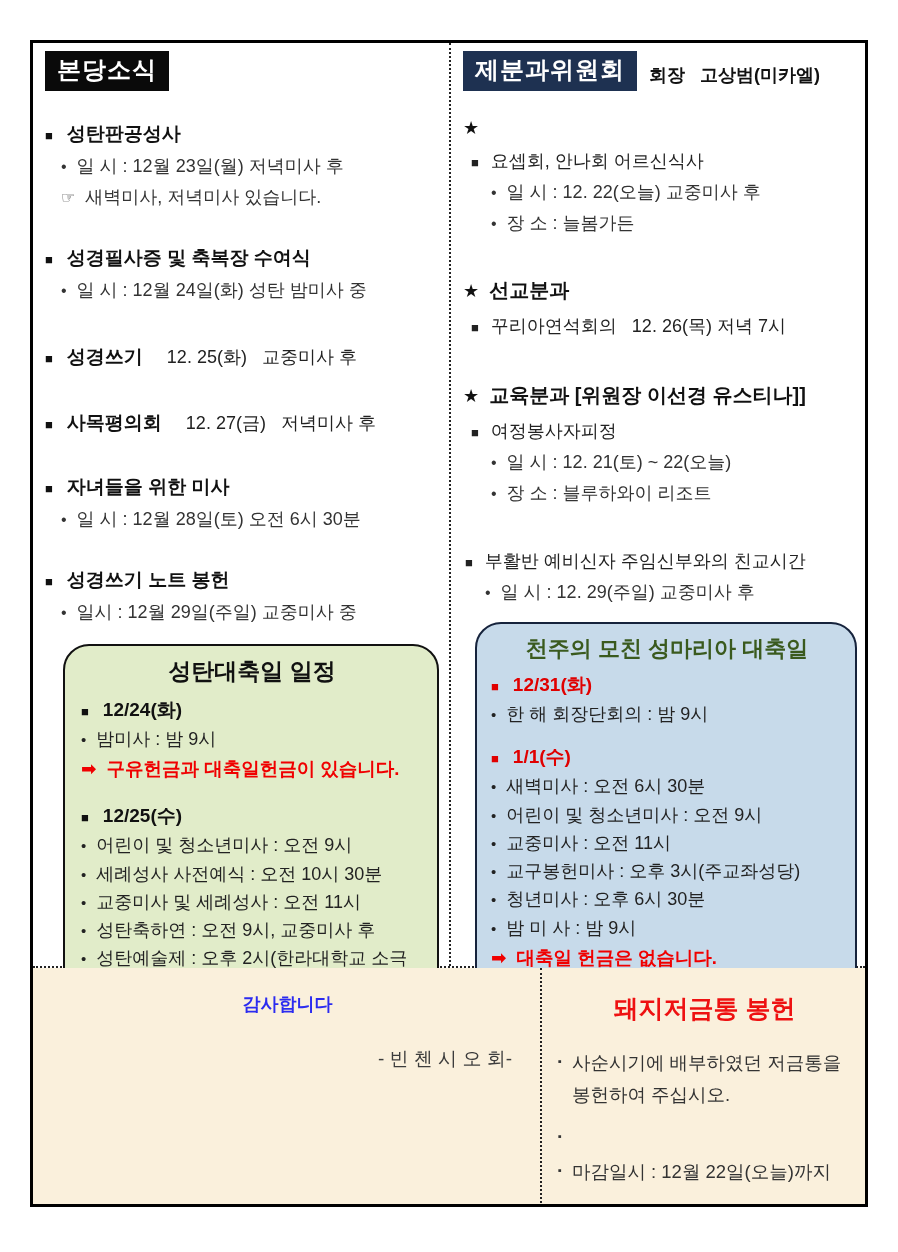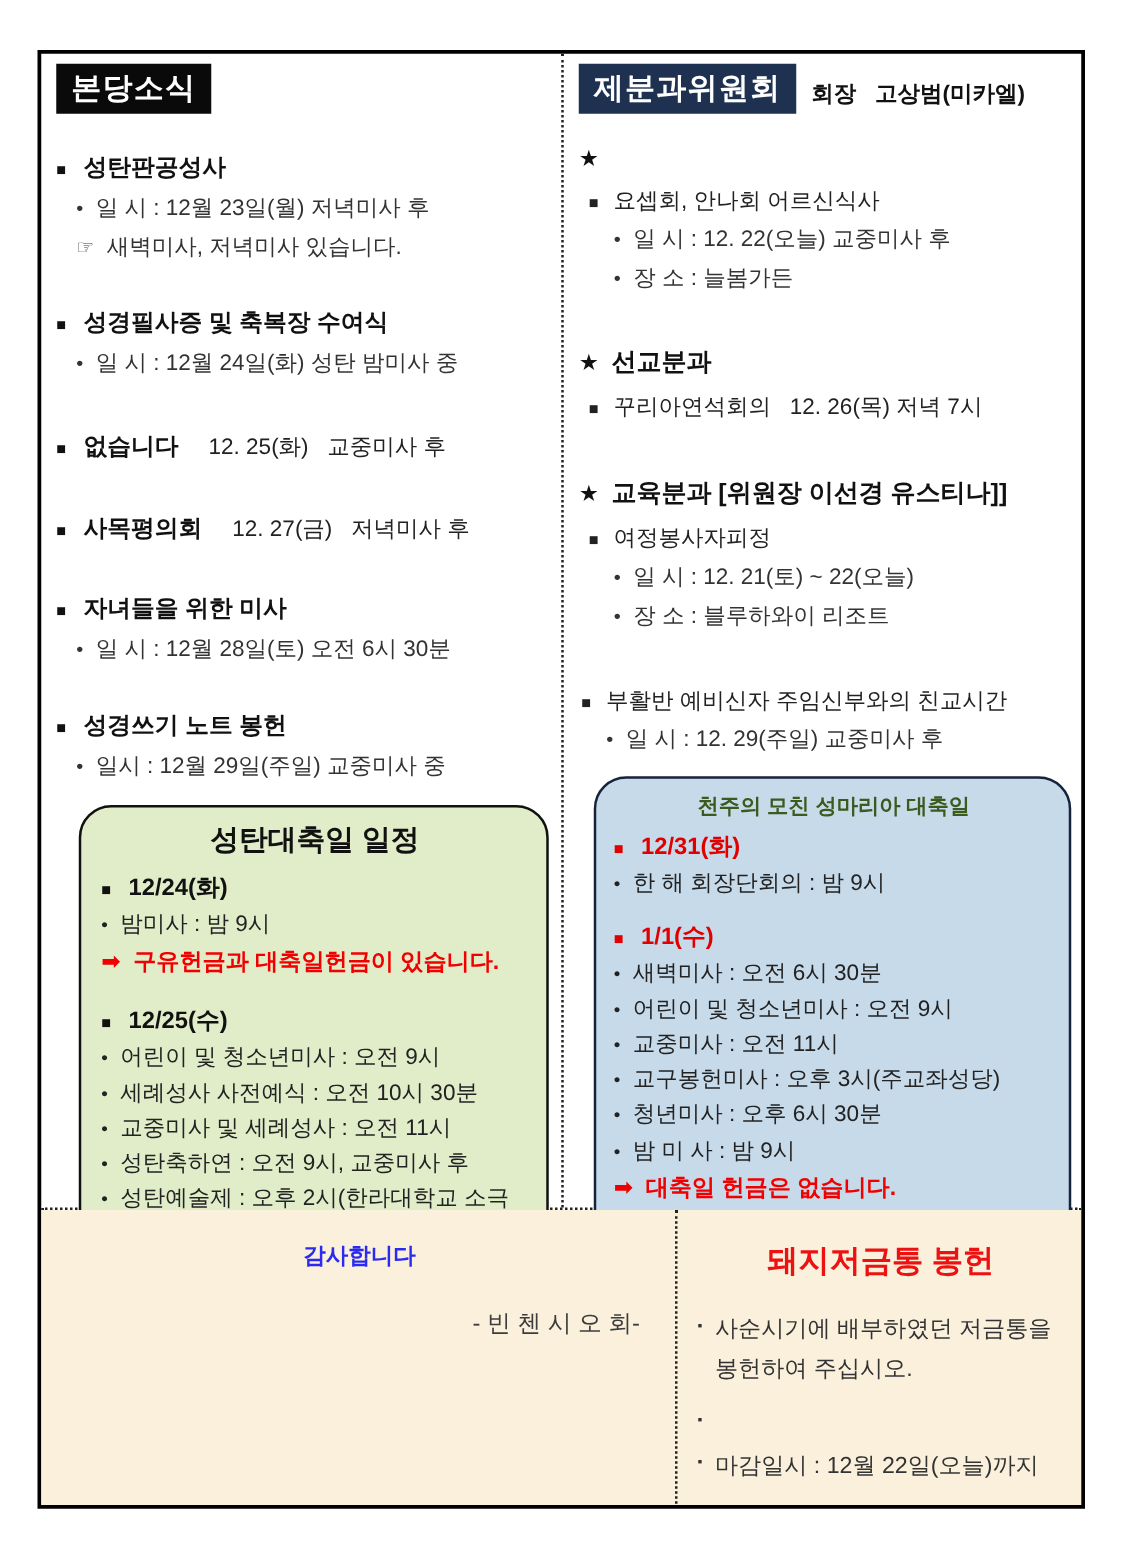--- a/index.html
+++ b/index.html
@@ -47,21 +47,21 @@
   .section { margin-top:26px; }
   .sec-title { display:flex; align-items:baseline; font-size:20px; font-weight:bold; color:#111; }
   .star { margin-right:10px; font-size:18px; flex:none; }
   .sec-head { display:flex; align-items:baseline; font-size:18px; color:#222; margin:10px 0 0 8px; white-space:pre-wrap; }
   .sec-head .b { font-size:13px; margin-right:12px; flex:none; }
 
   .bbox {
     margin:18px 2px 0 12px; background:#c7daea; border:2px solid #16233c;
     border-radius:26px; padding:8px 12px 12px 14px; box-sizing:border-box;
   }
-  .bbox-title { text-align:center; font-size:17px; font-weight:bold; color:#3a5a1e; margin:2px 0 8px; }
+  .bbox-title { text-align:center; font-size:22px; font-weight:bold; color:#3a5a1e; margin:2px 0 8px; }
   .red { color:#e00000; }
   .bbox .box-date { color:#e00000; }
   .bbox .box-date .sq { color:#e00000; }
   .note-cont { margin-left:30px; font-size:18.5px; font-weight:bold; color:#f00000; margin-top:2px; }
 
   .bottom { flex:1; display:flex; background:#faf0dc; }
   .b-left { width:507px; padding:14px 20px 0 22px; box-sizing:border-box; }
   .divider-vb { width:0; border-left:2px dotted #222; }
   .b-right { flex:1; padding:14px 12px 0 14px; box-sizing:border-box; }
   .b-title-blue { text-align:center; color:#2b2bf0; font-size:18px; font-weight:bold; margin:10px 0 30px; }
@@ -107,21 +107,21 @@
           <div class="sub">
             <span class="b">•</span>
             <span>일 시 : 12월 24일(화) 성탄 밤미사 중</span>
           </div>
         </div>
 
         
         <div class="item" style="margin-top:42px;">
           <div class="item-head">
             <span class="sq">■</span>
-            <span>없습니다</span>
+            <span>성경쓰기</span>
             <span class="trail">12. 25(화)   교중미사 후</span>
           </div>
         </div>
 
         
         <div class="item" style="margin-top:40px;">
           <div class="item-head">
             <span class="sq">■</span>
             <span>사목평의회</span>
             <span class="trail">12. 27(금)   저녁미사 후</span>

